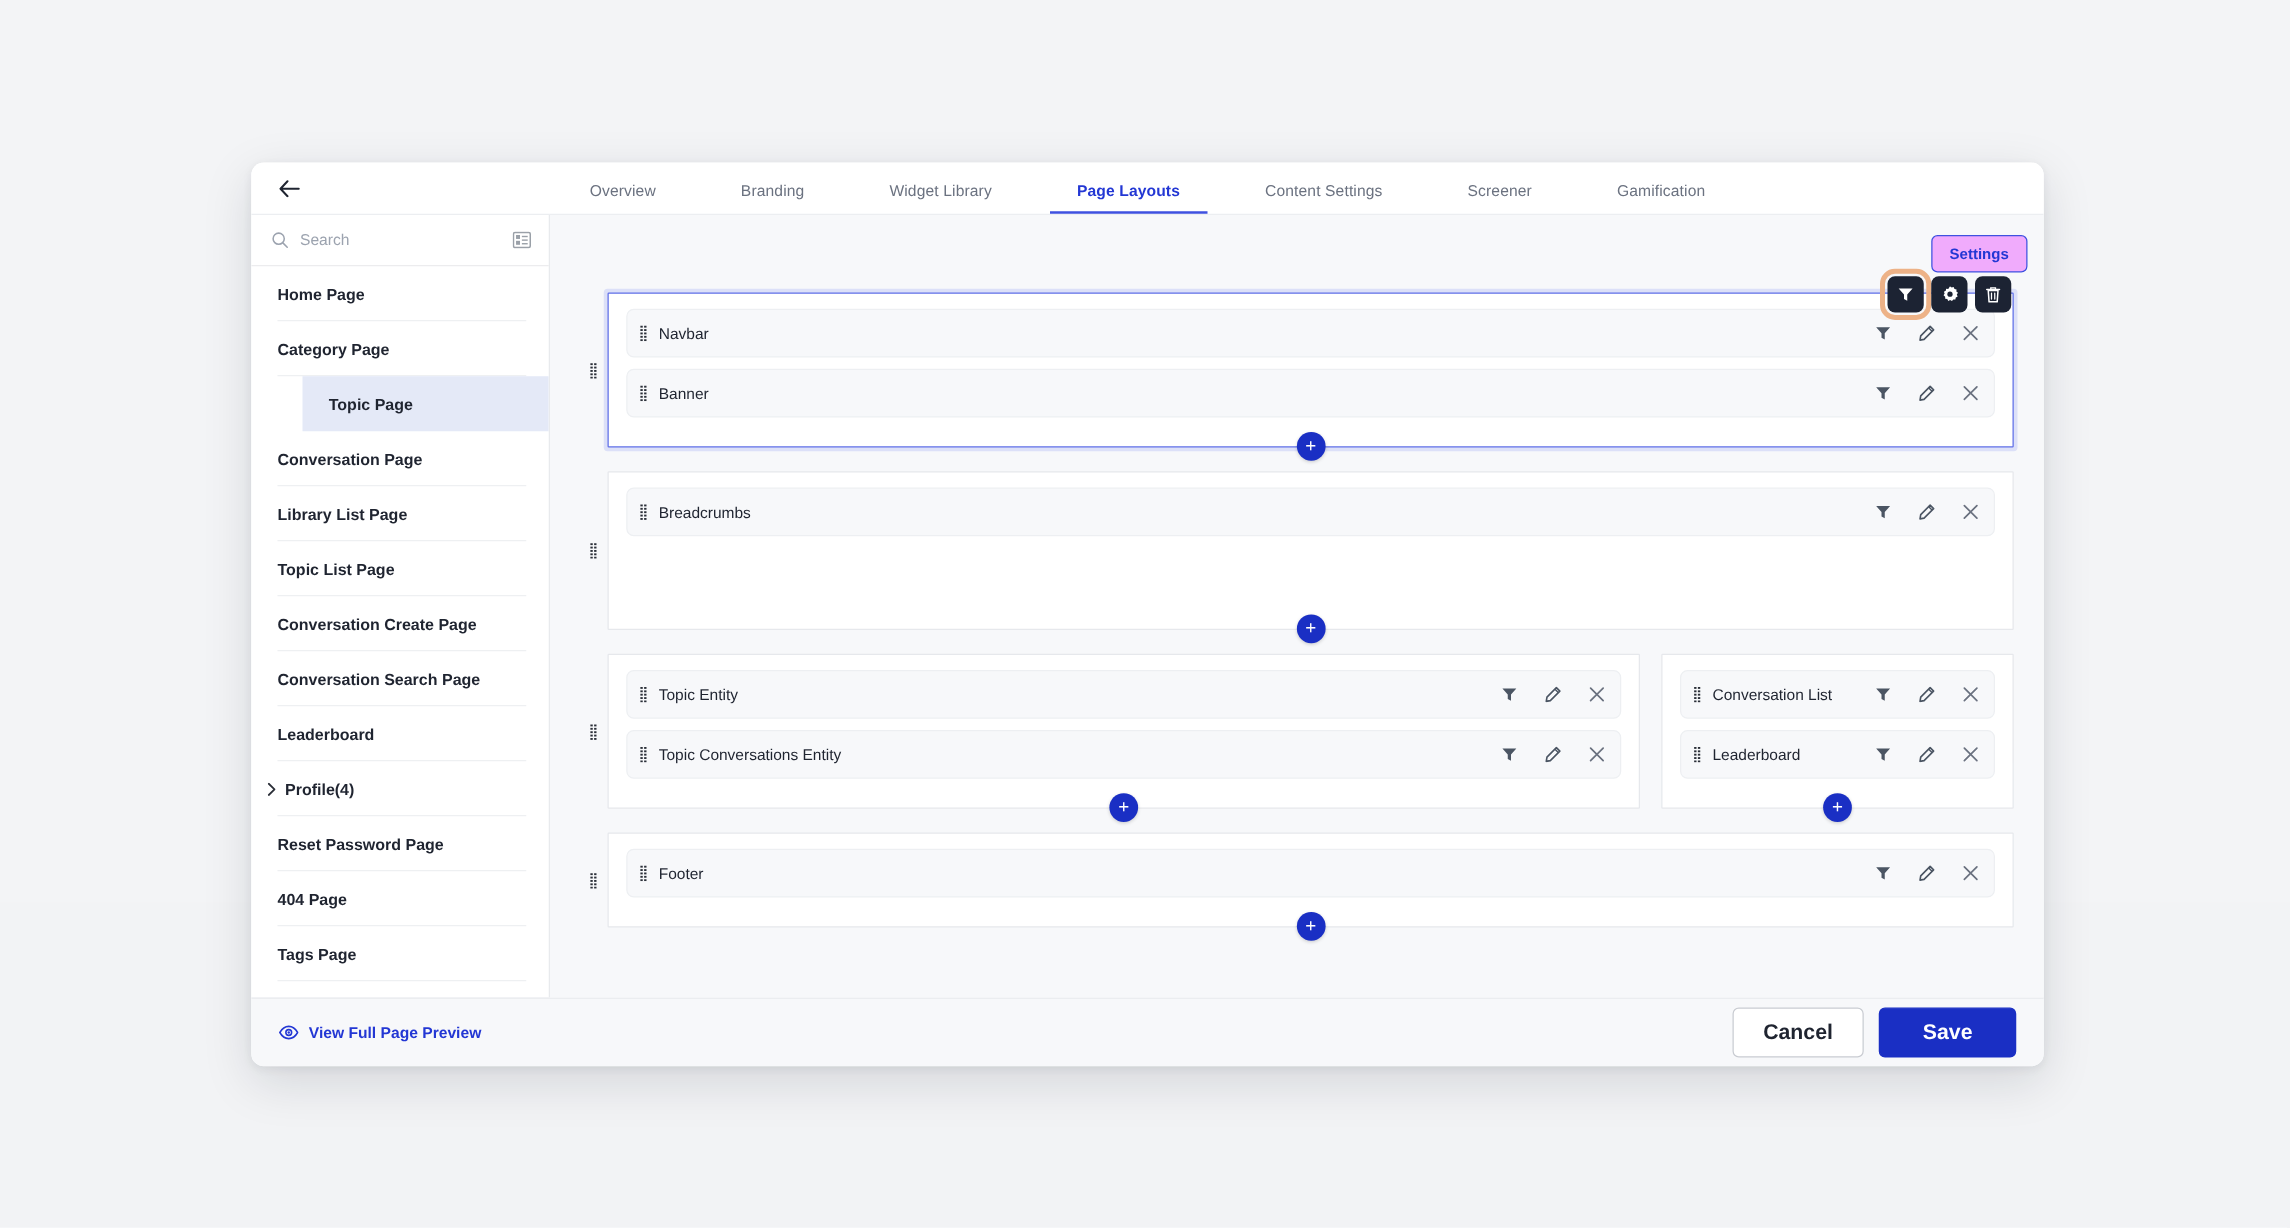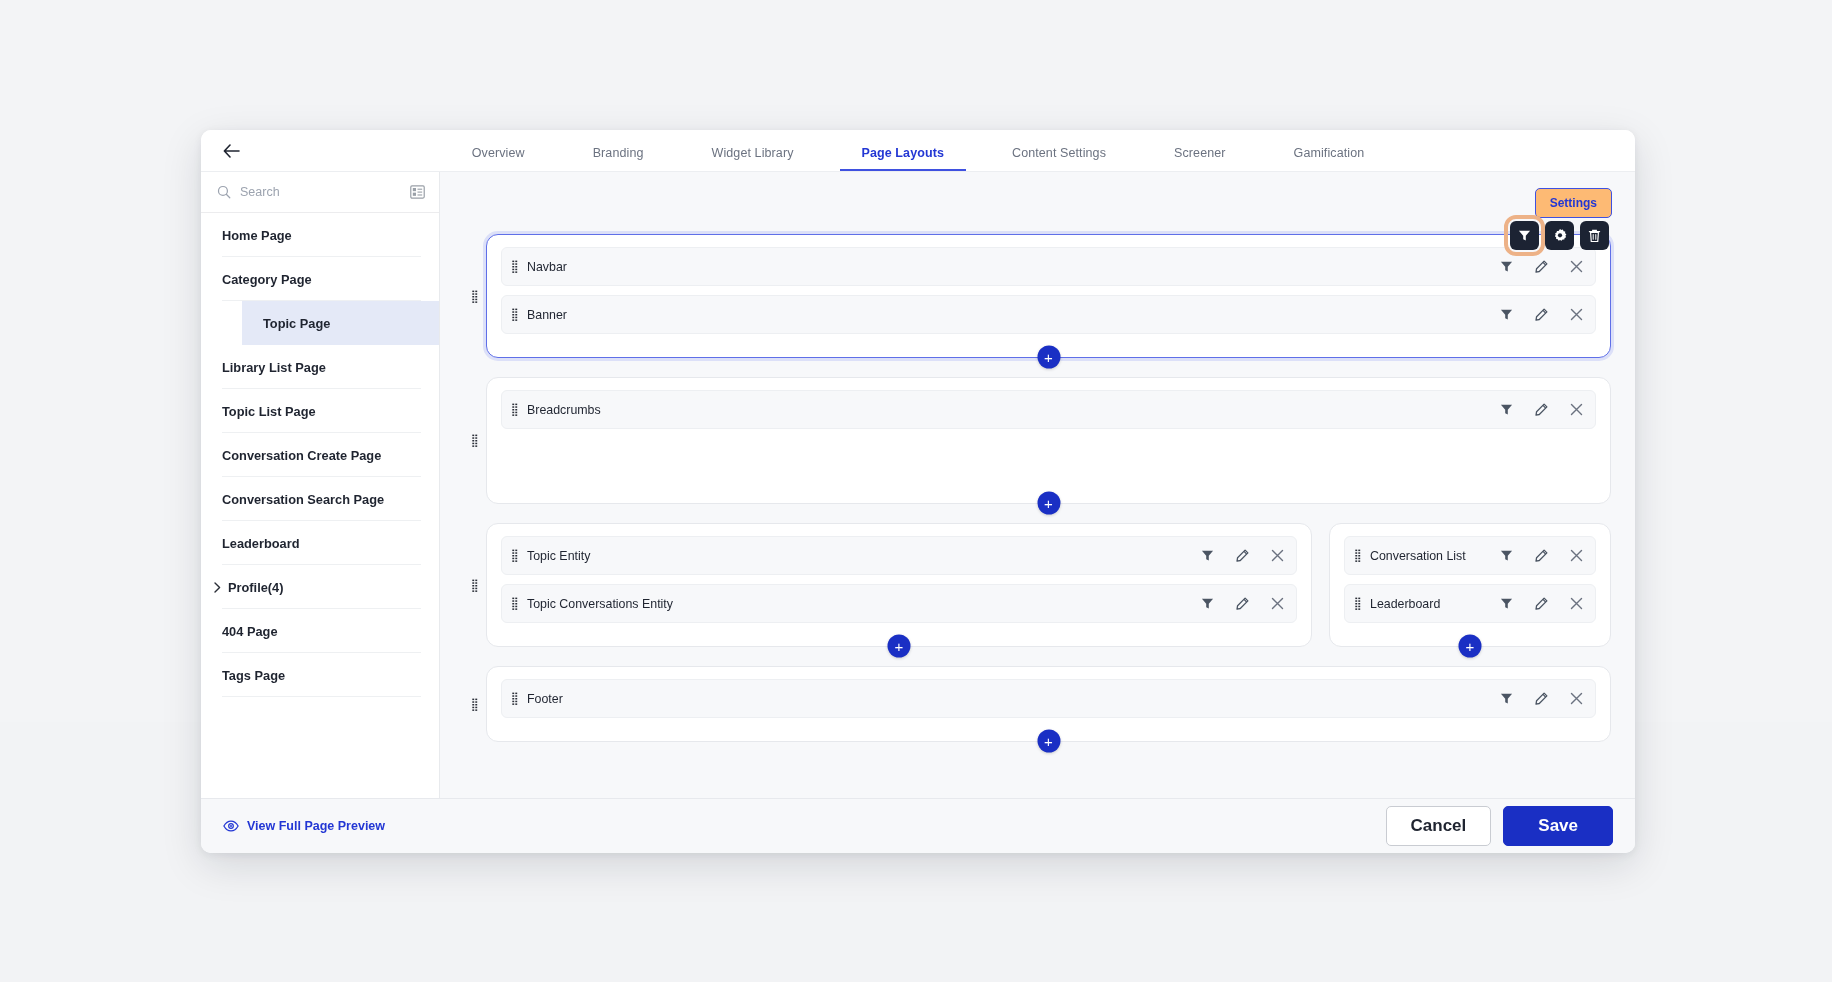--- a/index.html
+++ b/index.html
@@ -133,24 +133,24 @@
   .canvas {
     flex: 1;
     background: #f7f8fa;
     position: relative;
     min-width: 0;
     overflow: hidden;
   }
 
   .settings-btn {
     position: absolute;
-    right: 23px; top: 16px;
+    right: 13px; top: 16px;
     border: 1px solid #3f51e0;
     color: #2337d4;
-    background: #fdba74;
+    background: #f0abfc;
     font-size: 12px;
     font-weight: bold;
     border-radius: 5px;
     padding: 7px 14px;
     cursor: pointer;
     font-family: "Liberation Sans", sans-serif;
     z-index: 6;
   }
 
   .tool-cluster {
@@ -188,21 +188,21 @@
     width: 22px; min-width: 22px;
     display: flex; align-items: center; justify-content: center;
     padding-top: 0;
   }
   .section-cols { flex: 1; display: flex; gap: 17px; min-width: 0; }
 
   .section-box {
     position: relative;
     background: #fff;
     border: 1px solid #e6e8ec;
-    border-radius: 12px;
+    border-radius: 1px;
     padding: 12px 14px 14px 14px;
     flex: 1;
     min-width: 0;
   }
   .section-box.selected {
     border: 1.5px solid #5f6fe8;
     box-shadow: 0 0 0 3px rgba(115,130,240,0.20);
   }
 
   .widget-row {
@@ -328,20 +328,23 @@
             <div class="nav-item">
               <span>Home Page</span>
             </div>
             <div class="nav-item">
               <span>Category Page</span>
             </div>
             <div class="nav-item selected">
               <span>Topic Page</span>
             </div>
             <div class="nav-item">
+              <span>Conversation Page</span>
+            </div>
+            <div class="nav-item">
               <span>Library List Page</span>
             </div>
             <div class="nav-item">
               <span>Topic List Page</span>
             </div>
             <div class="nav-item">
               <span>Conversation Create Page</span>
             </div>
             <div class="nav-item">
               <span>Conversation Search Page</span>
@@ -349,20 +352,23 @@
             <div class="nav-item">
               <span>Leaderboard</span>
             </div>
             <div class="nav-item has-chevron">
               <span class="chev">
                 <svg width="7" height="11" viewBox="0 0 7 11">
                   <path d="M1 1 L5.6 5.5 L1 10" fill="none" stroke="#2b2f38" stroke-width="1.4" stroke-linecap="round" stroke-linejoin="round"></path>
                 </svg>
               </span>
               <span>Profile(4)</span>
+            </div>
+            <div class="nav-item">
+              <span>Reset Password Page</span>
             </div>
             <div class="nav-item">
               <span>404 Page</span>
             </div>
             <div class="nav-item">
               <span>Tags Page</span>
             </div>
           </div>
       </div>
 

